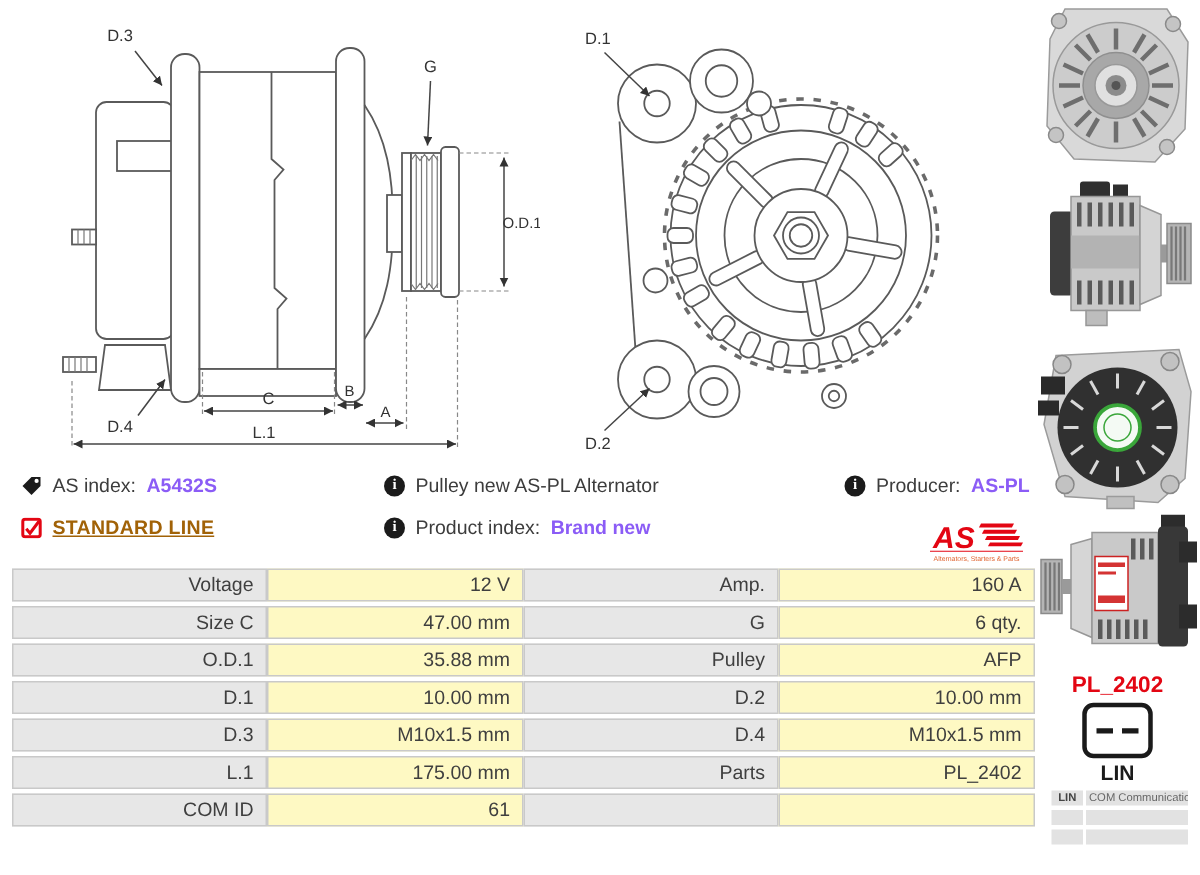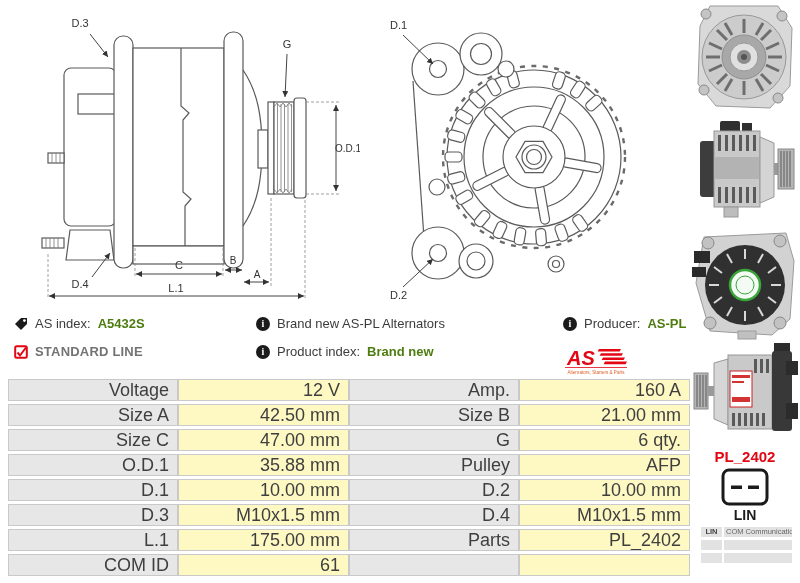--- a/index.html
+++ b/index.html
@@ -8,29 +8,29 @@
   
   .diag-side{position:absolute;left:8px;top:6px;width:352px;height:298px;}
   .diag-front{position:absolute;left:362px;top:2px;width:326px;height:304px;}
   
   .photos{position:absolute;left:690px;top:0;width:110px;display:flex;flex-direction:column;}
   .photo{width:110px;}
   
   .info-col{position:absolute;top:316px;display:flex;flex-direction:column;gap:13px;}
   .col1{left:14px;} .col2{left:256px;} .col3{left:563px;}
   .info-row{display:flex;align-items:center;gap:7px;font-size:13px;white-space:nowrap;}
-  .info-row b{color:#4d7c0f;}
-  .standard{color:#737373;font-weight:bold;letter-spacing:.2px;}
+  .info-row b{color:#8b5cf6;}
+  .standard{color:#a16207;font-weight:bold;letter-spacing:.2px;text-decoration:underline;}
   .i-icon{display:inline-flex;width:14px;height:14px;border-radius:50%;background:#1b1b1b;color:#fff;
           align-items:center;justify-content:center;font-size:10px;font-weight:bold;
           font-family:"Liberation Serif",serif;flex:0 0 auto;}
-  .logo-wrap{margin-top:2px;}
+  .logo-wrap{margin-left:55px;margin-top:2px;}
   
   table.spec{position:absolute;left:8px;top:376px;width:682px;border-collapse:separate;
-             border-spacing:0 3px;table-layout:fixed;font-size:18px;color:#3f3f3f;}
+             border-spacing:0 3px;table-layout:fixed;font-size:13px;color:#3f3f3f;}
   table.spec td{height:20px;line-height:20px;border:1px solid #c9c9c9;text-align:right;
                 padding:0 8px 0 0;overflow:hidden;white-space:nowrap;}
   td.lbl{background:#e7e7e7;}
   td.val{background:#fef9c3;}
   
   .pl-name{position:absolute;left:690px;top:448px;width:110px;text-align:center;
            color:#e30613;font-weight:bold;font-size:15px;}
   .conn-icon{position:absolute;left:721px;top:468px;}
   .pin-label{position:absolute;left:690px;top:507px;width:110px;text-align:center;
              font-weight:bold;font-size:14px;color:#1b1b1b;}
@@ -328,21 +328,21 @@
         <rect x="1.2" y="1.2" width="11.6" height="11.6" rx="1.5" fill="none" stroke="#e30613" stroke-width="2"></rect>
         <path d="M3.5,7.5 L6,10.5 L12,2.5" fill="none" stroke="#e30613" stroke-width="2"></path>
       </svg>
       <span>STANDARD LINE</span>
     </div>
   </div>
 
   <div class="info-col col2">
     <div class="info-row">
       <span class="i-icon">i</span>
-      <span>Brand new AS-PL Alternators</span>
+      <span>Pulley new AS-PL Alternator</span>
     </div>
     <div class="info-row">
       <span class="i-icon">i</span>
       <span>Product index:</span>
       <b>Brand new</b>
     </div>
   </div>
 
   <div class="info-col col3">
     <div class="info-row">
@@ -373,26 +373,20 @@
         <col style="width:171px">
       </colgroup>
     <tbody>
       <tr>
         <td class="lbl">Voltage</td>
         <td class="val">12 V</td>
         <td class="lbl">Amp.</td>
         <td class="val">160 A</td>
       </tr>
       <tr>
-        <td class="lbl">Size A</td>
-        <td class="val">42.50 mm</td>
-        <td class="lbl">Size B</td>
-        <td class="val">21.00 mm</td>
-      </tr>
-      <tr>
         <td class="lbl">Size C</td>
         <td class="val">47.00 mm</td>
         <td class="lbl">G</td>
         <td class="val">6 qty.</td>
       </tr>
       <tr>
         <td class="lbl">O.D.1</td>
         <td class="val">35.88 mm</td>
         <td class="lbl">Pulley</td>
         <td class="val">AFP</td>

